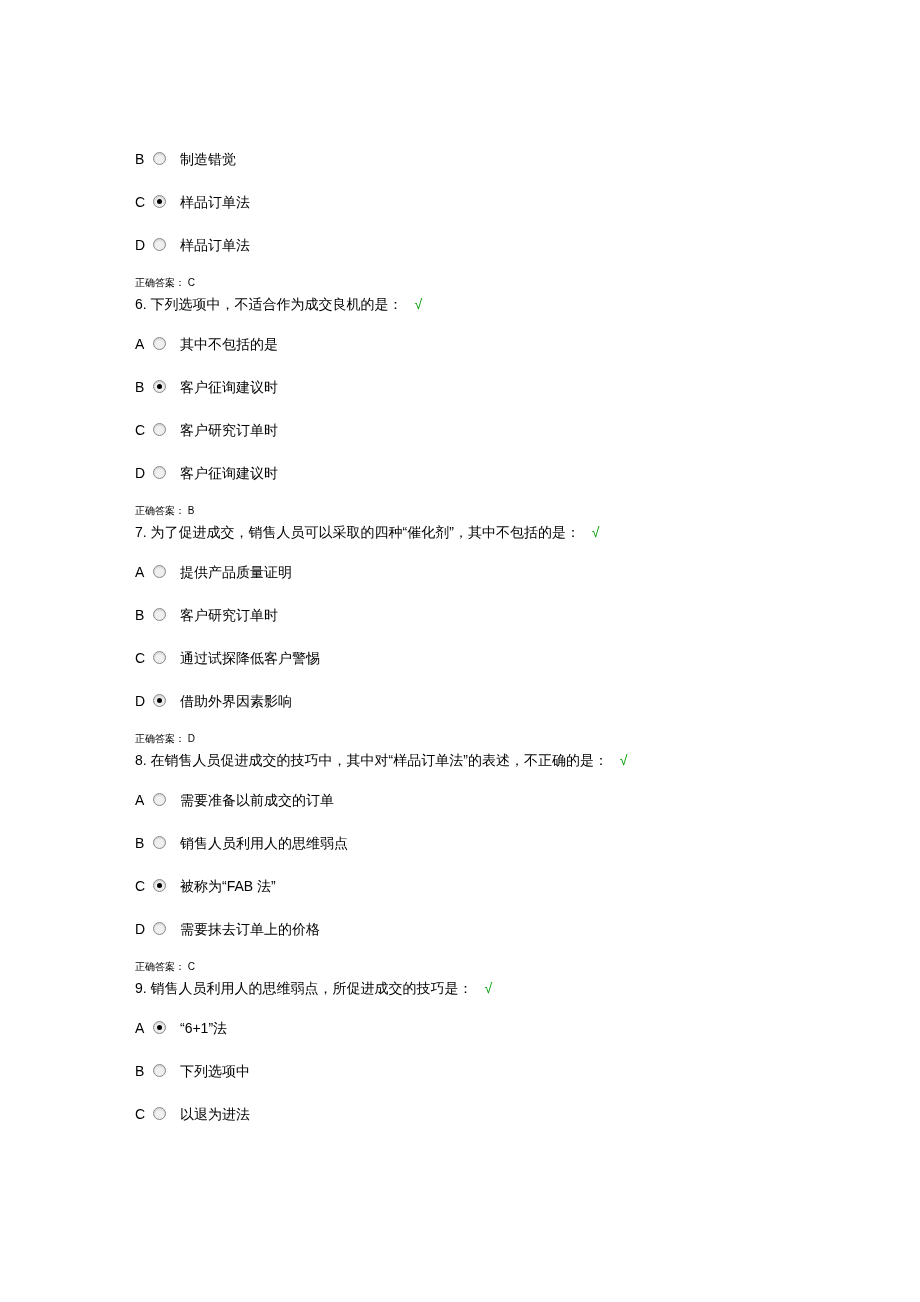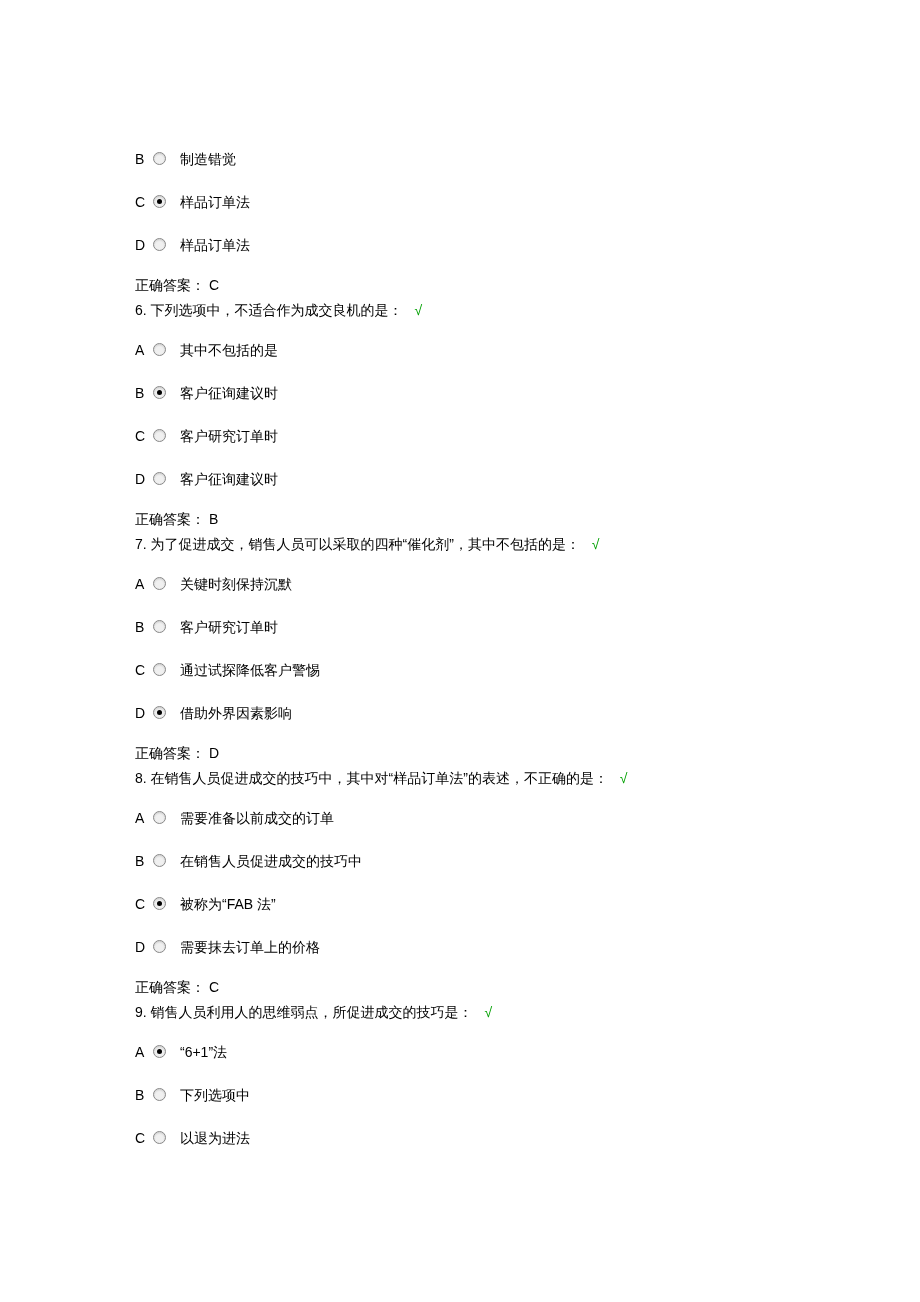--- a/index.html
+++ b/index.html
@@ -44,21 +44,21 @@
       width: 5px;
       height: 5px;
       background: #000;
       border-radius: 50%;
       display: block;
     }
     .opt-text {
       font-size: 14px;
     }
     .answer-line {
-      font-size: 14px;
+      font-size: 10px;
       margin: 8px 8px 4px 0;
     }
     .question-line {
       font-size: 14px;
       margin: 4px 15px 12px 0;
     }
     .checkmark {
       color: #00a000;
       font-size: 14px;
       margin-left: 8px;
@@ -118,21 +118,21 @@
 </div>
 
 <div class="question-line">
   <span>7.</span>
   <span>为了促进成交，销售人员可以采取的四种“催化剂”，其中不包括的是：</span>
   <span class="checkmark">√</span>
 </div>
 <div class="option-row">
   <span class="opt-letter">A</span>
   <span class="radio"></span>
-  <span class="opt-text">关键时刻保持沉默</span>
+  <span class="opt-text">提供产品质量证明</span>
 </div>
 <div class="option-row">
   <span class="opt-letter">B</span>
   <span class="radio"></span>
   <span class="opt-text">客户研究订单时</span>
 </div>
 <div class="option-row">
   <span class="opt-letter">C</span>
   <span class="radio"></span>
   <span class="opt-text">通过试探降低客户警惕</span>
@@ -153,21 +153,21 @@
   <span class="checkmark">√</span>
 </div>
 <div class="option-row">
   <span class="opt-letter">A</span>
   <span class="radio"></span>
   <span class="opt-text">需要准备以前成交的订单</span>
 </div>
 <div class="option-row">
   <span class="opt-letter">B</span>
   <span class="radio"></span>
-  <span class="opt-text">在销售人员促进成交的技巧中</span>
+  <span class="opt-text">销售人员利用人的思维弱点</span>
 </div>
 <div class="option-row">
   <span class="opt-letter">C</span>
   <span class="radio checked"></span>
   <span class="opt-text">被称为“FAB 法”</span>
 </div>
 <div class="option-row">
   <span class="opt-letter">D</span>
   <span class="radio"></span>
   <span class="opt-text">需要抹去订单上的价格</span>

